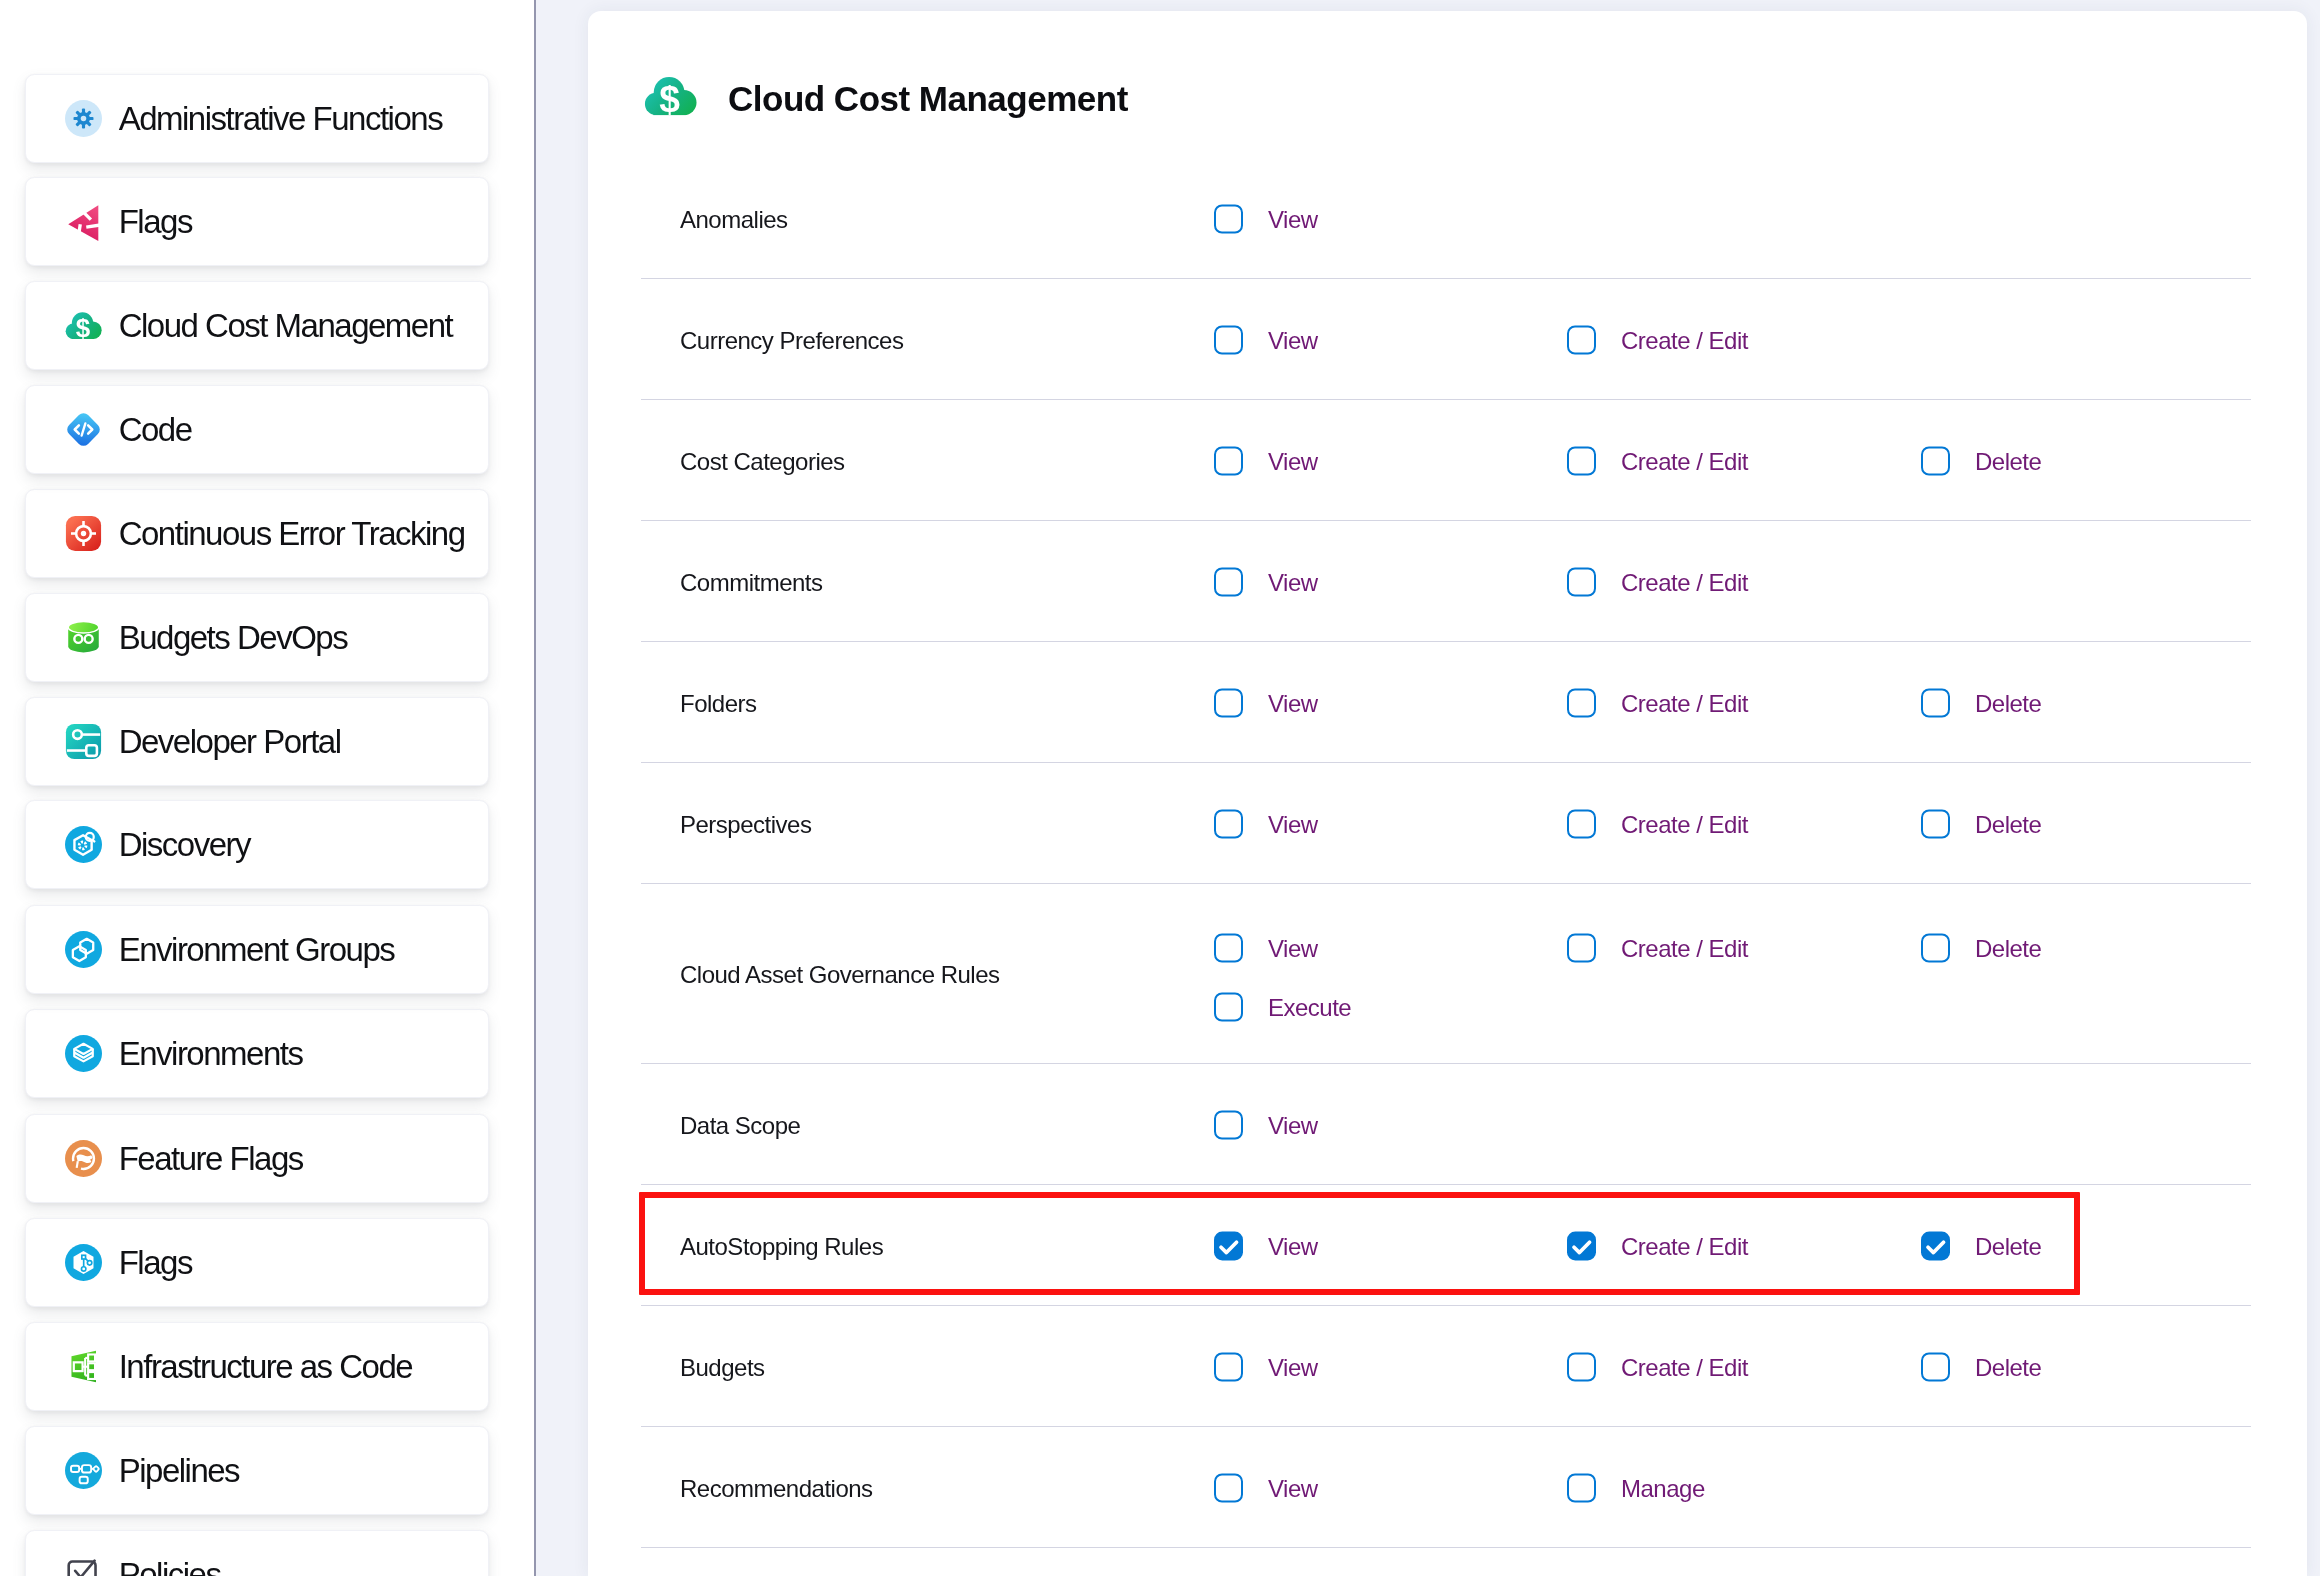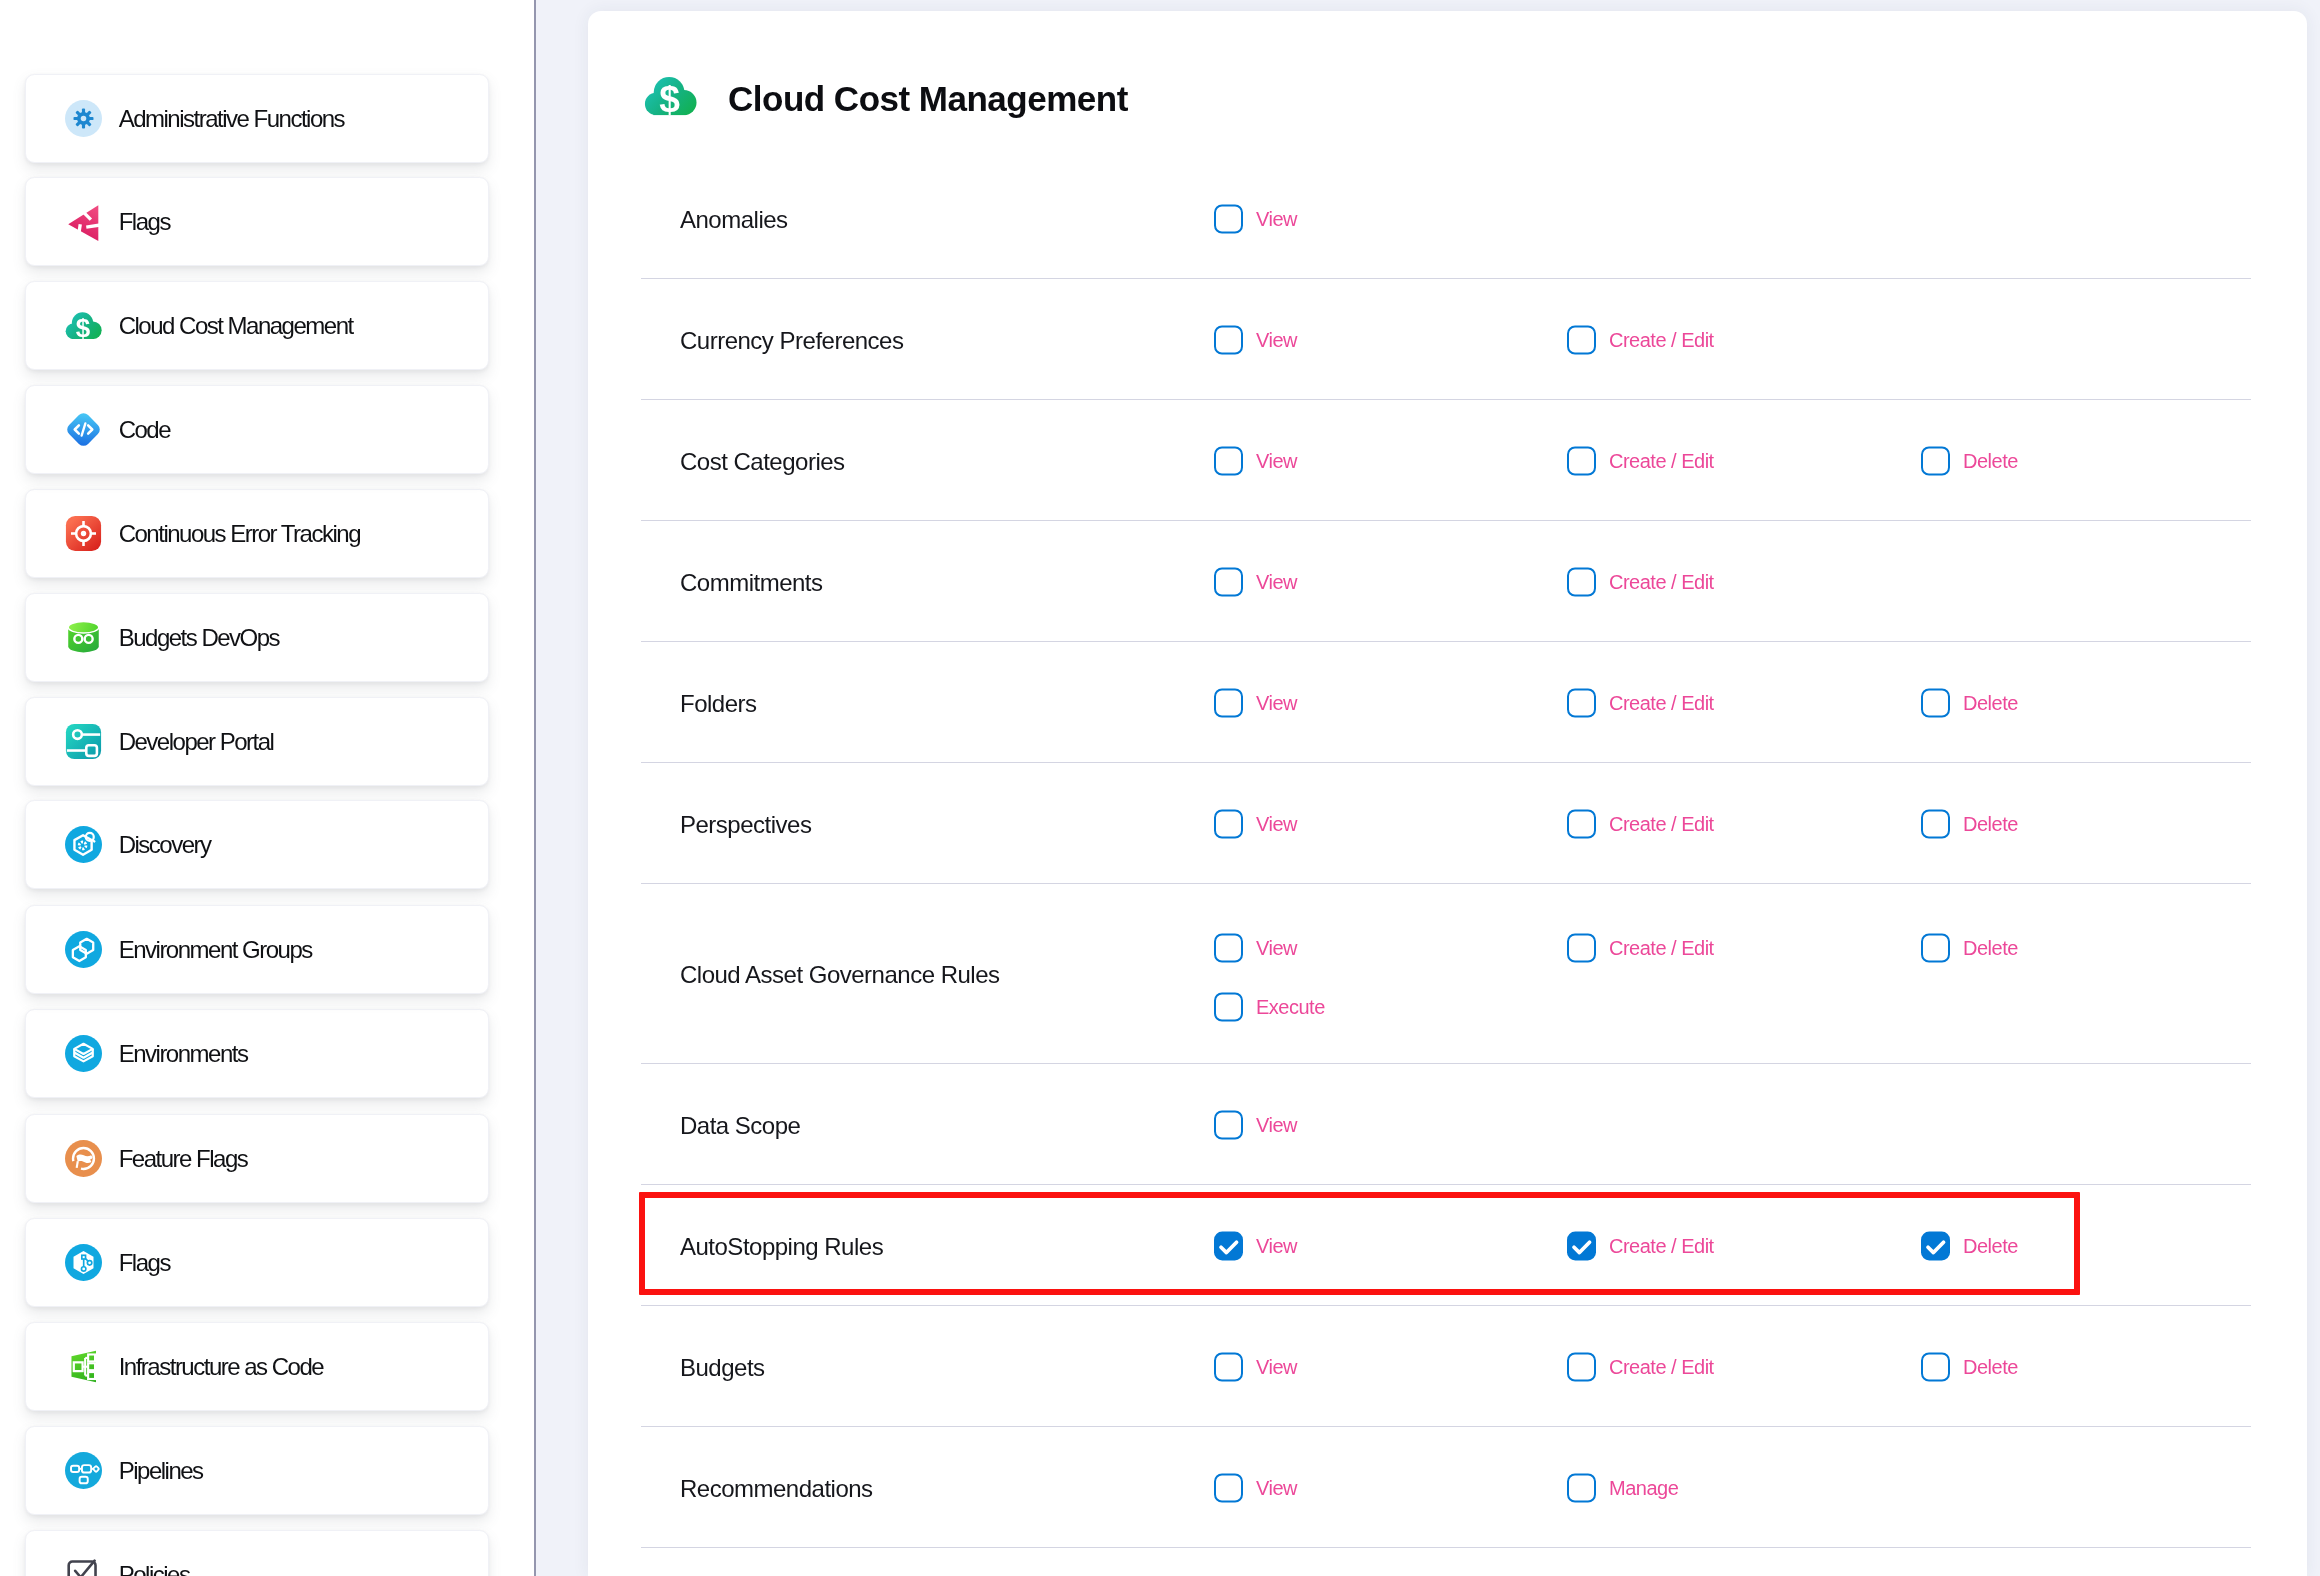--- a/index.html
+++ b/index.html
@@ -6,31 +6,31 @@
 font-family:"Liberation Sans", sans-serif;}
 .page{position:relative;width:2321px;height:1577px;overflow:hidden}
 .mainbg{position:absolute;left:536px;top:0;width:1785px;height:1577px;background:#f0f2f9}
 .vdiv{position:absolute;left:534px;top:0;width:1.9px;height:1577px;background:#9496ae}
 .panel{position:absolute;left:588px;top:11px;width:1719px;height:1566px;background:#fff;
 border-radius:13px 13px 0 0;box-shadow:0 0 16.7px rgba(40,50,80,.07)}
 .card{position:absolute;left:25px;width:464px;height:89px;background:#fff;border:0.9px solid #f0f1f6;
 border-radius:9.3px;box-shadow:0 1.9px 3.7px rgba(40,41,61,.05),0 6.5px 13px rgba(96,97,112,.13);
 display:flex;align-items:center}
 .card .ic{margin-left:39px;width:37px;height:37px;flex:none;display:flex;align-items:center;justify-content:center}
-.card .lb{margin-left:16.7px;font-size:24px;color:#101114;letter-spacing:-1.5px;white-space:nowrap}
+.card .lb{margin-left:16.7px;font-size:33px;color:#101114;letter-spacing:-1.5px;white-space:nowrap}
 .hdr-ic{position:absolute;left:56px;top:65px}
 .hdr-t{position:absolute;left:140px;top:58px;height:59px;display:flex;align-items:center;
 font-size:35px;font-weight:700;color:#0c0d11;letter-spacing:-0.5px}
 .rows{position:absolute;left:53px;top:147px;width:1610px}
 .row{position:relative;border-bottom:1.9px solid #d4d5e2}
 .rlb{position:absolute;left:39px;top:calc(50% + 1.9px);transform:translateY(-50%);font-size:24px;letter-spacing:-0.5px;color:#16171c}
 .cell{position:absolute;display:flex;align-items:center;transform:translateY(-50%)}
 .cb{width:29px;height:29px;border:2.1px solid #0278d5;border-radius:8px;background:#fff;flex:none}
 .cbc{width:29px;height:29px;border-radius:8.3px;background:#0278d5;flex:none;display:flex;align-items:center;justify-content:center}
-.cl{margin-left:13px;font-size:20px;letter-spacing:-0.5px;color:#ec4899;white-space:nowrap}
+.cl{margin-left:25px;font-size:24px;letter-spacing:-0.5px;color:#701a75;white-space:nowrap}
 .redbox{position:absolute;left:639px;top:1192px;width:1441px;height:103px;border:6px solid #fb1210;border-radius:0.9px;z-index:5}
 </style></head><body>
 <div class="page">
 <div class="mainbg"></div>
 <div class="vdiv"></div>
 <div class="panel">
 <div class="hdr-ic"><svg width="53" height="41" viewBox="0 0 57 44">
           <defs>
 <linearGradient id="ccmh" x1="8" y1="4" x2="50" y2="42" gradientUnits="userSpaceOnUse">
 <stop offset="0" stop-color="#1cc2b4"></stop>

